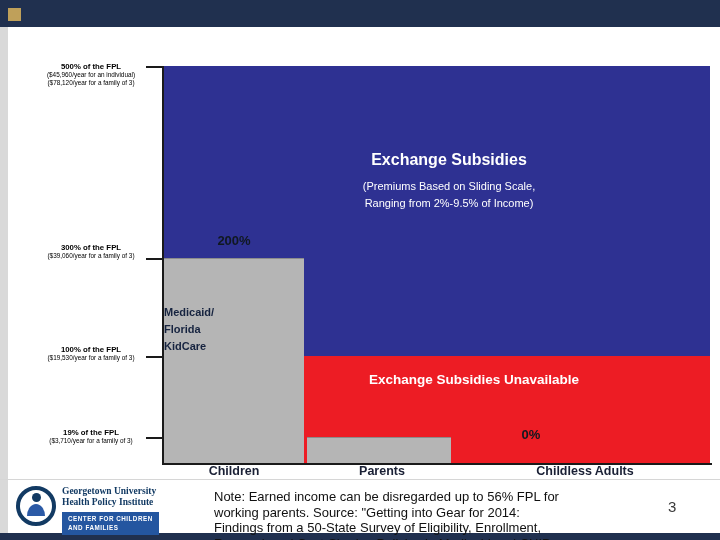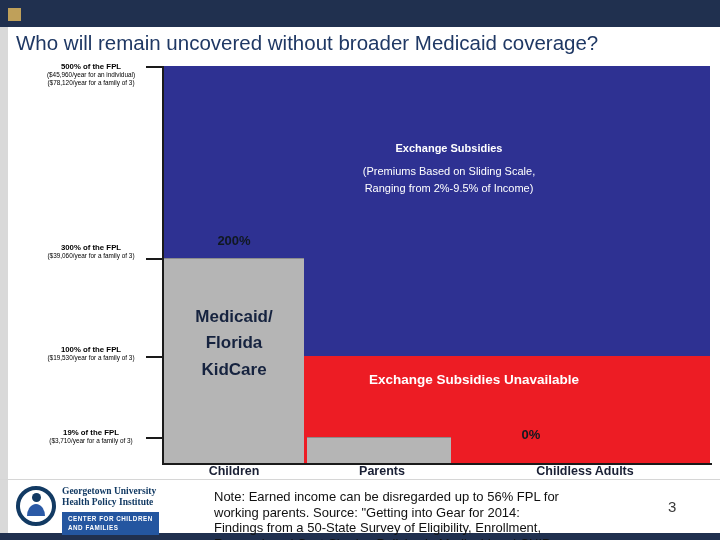--- a/index.html
+++ b/index.html
@@ -23,24 +23,24 @@
   .axis-x { left:-2px; top:397px; width:550px; height:2px; background:#1a1a1a; }
   .tick { left:-18px; width:16px; height:2px; background:#1a1a1a; }
   .tick-400 { top:0; } .tick-200 { top:192px; } .tick-100 { top:290px; } .tick-19 { top:371px; }
 
   .region-blue { left:0; top:0; width:546px; height:397px; background:#2E3192; }
   .bar-children { left:0; top:192px; width:140px; height:205px; background:#b5b5b5; border-top:1px solid #8c8c8c; }
   .region-red { left:140px; top:290px; width:406px; height:107px; background:#ED1C24; }
   .bar-parents { left:143px; top:371px; width:144px; height:26px; background:#b5b5b5; border-top:1px solid #8c8c8c; }
 
   .exch-label { left:100px; top:76px; width:370px; text-align:center; color:#fff; }
-  .exch-label .hd { font-size:11px; font-weight:bold; margin-bottom:9px; }
+  .exch-label .hd { font-size:16px; font-weight:bold; margin-bottom:9px;margin-top:9px; }
   .exch-label .sub { font-size:11px; line-height:1.55; }
   .unavail-label { left:140px; top:306px; width:340px; text-align:center; color:#fff; font-size:13.5px; font-weight:bold; }
-  .medicaid-label { left:0; top:238px; width:140px; text-align:center; color:#16233f; font-size:17px; font-weight:bold; line-height:1.55; }
+  .medicaid-label { left:0; top:238px; width:140px; color:#16233f; font-size:11px; font-weight:bold; line-height:1.55; }
   .val-200 { left:0; top:167px; width:140px; text-align:center; color:#101820; font-size:13px; font-weight:bold; }
   .val-19  { left:143px; top:345px; width:144px; text-align:center; color:#101820; font-size:13px; font-weight:bold; }
   .val-0   { left:317px; top:361px; width:100px; text-align:center; color:#101820; font-size:13px; font-weight:bold; }
 
   
   .ylab { width:130px; text-align:center; color:#000; }
   .ylab .pct { font-size:7.8px; font-weight:bold; }
   .ylab .det { font-size:6.4px; line-height:1.25; }
   .ylab-400 { left:26px; top:62px; }
   .ylab-200 { left:26px; top:243px; }
@@ -67,21 +67,20 @@
 <body>
 
 <div class="slide">
 
   <div class="abs top-bar"></div>
   <div class="abs gold-square"></div>
   <div class="abs left-strip"></div>
   <div class="abs footer-rule"></div>
   <div class="abs bottom-bar"></div>
 
-  <div class="abs page-title">Who will remain uncovered without broader Medicaid coverage?</div>
 
   <div class="abs ylab ylab-400">
     <div class="pct">500% of the FPL</div>
     <div class="det prewrap">($45,960/year for an individual)
 ($78,120/year for a family of 3)</div>
   </div>
   <div class="abs ylab ylab-200">
     <div class="pct">300% of the FPL</div>
     <div class="det prewrap">($39,060/year for a family of 3)</div>
   </div>

